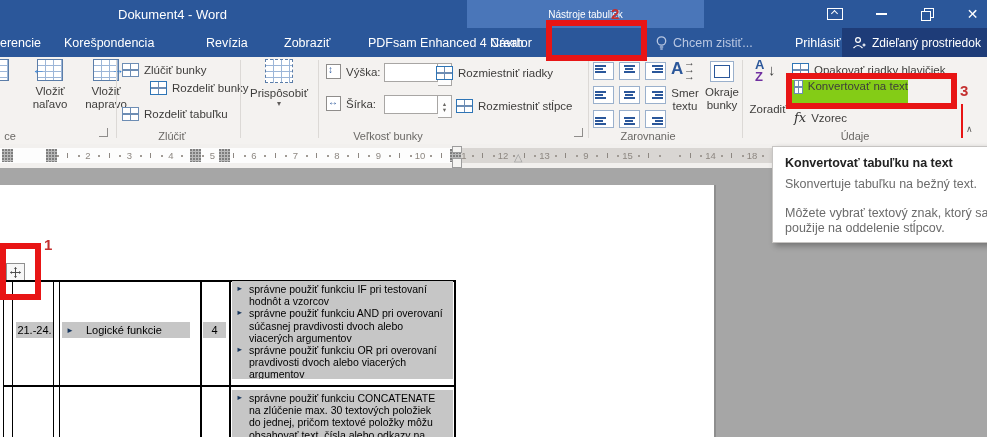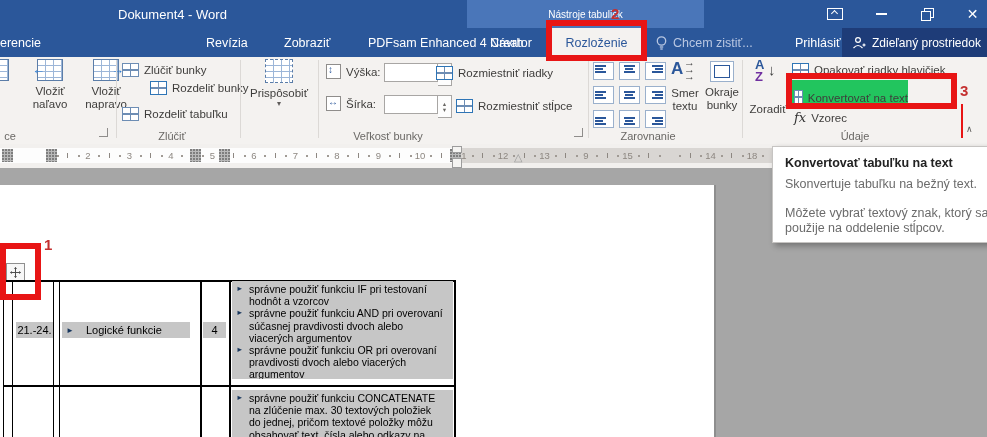--- a/index.html
+++ b/index.html
@@ -64,22 +64,22 @@
   .av-t{justify-content:flex-start;} .av-m{justify-content:center;} .av-b{justify-content:flex-end;}
   .ah-l{align-items:flex-start;} .ah-c{align-items:center;} .ah-r{align-items:flex-end;}
   .alignbtn{position:absolute;width:22px;height:20px;display:flex;align-items:center;justify-content:center;}
   .okric{width:22px;height:19px;border:1px solid #9ab0cc;background:#fff;position:relative;}
   .okric::after{content:"";position:absolute;left:3px;top:3px;right:3px;bottom:3px;border:1.5px solid #2b579a;}
   .azic{position:relative;width:26px;height:30px;}
   .azic .a{position:absolute;left:0;top:-2px;color:#2b579a;font-weight:bold;font-size:13px;}
   .azic .z{position:absolute;left:0;top:10px;color:#7030a0;font-weight:bold;font-size:13px;}
   .azic .d{position:absolute;left:13px;top:2px;color:#444;font-size:15px;}
   .fxic{font-family:"DejaVu Serif",serif;font-style:italic;font-size:13px;color:#333;}
-  .convbtn{position:absolute;left:790px;top:23px;width:118px;height:24px;background:#22c55e;
-           display:flex;align-items:flex-end;gap:5px;padding-left:4px;box-sizing:border-box;white-space:nowrap;}
+  .convbtn{position:absolute;left:790px;top:23px;width:118px;height:24px;background:#84cc16;
+           display:flex;align-items:flex-start;gap:5px;padding-left:4px;box-sizing:border-box;white-space:nowrap;}
   .chev{position:absolute;left:966px;top:67px;color:#5f5d5b;font-size:9px;}
   
   .rulerstrip{position:absolute;left:0;top:144px;width:987px;height:24px;background:#f2f0ee;}
   .rtrack{position:absolute;left:0;top:4px;width:987px;height:15px;background:#d9d6d3;}
   .ractive{position:absolute;left:0;top:0;width:456px;height:15px;background:#fdfdfd;}
   .rnum{position:absolute;top:1.5px;font-size:9.5px;color:#8d8781;transform:translateX(-50%);}
   .rdot{position:absolute;top:7px;width:2px;height:2px;background:#a09a94;}
   .rbar{position:absolute;top:5px;width:1px;height:5px;background:#8d8781;}
   .rmark{position:absolute;top:1px;width:11px;height:13px;background:#7e7e7e;
          background-image:repeating-linear-gradient(to right,transparent 0 2px,#b9b9b9 2px 3px),
@@ -128,25 +128,25 @@
           <i></i>
         </span>
     </div>
     <div class="wc wc-close">
       <span>✕</span>
     </div>
   </div>
 
   <div class="tabrow">
     <span class="tab" style="left:0px">erencie</span>
+    <span class="tab" style="left:64px">Korešpondencia</span>
     <span class="tab" style="left:206px">Revízia</span>
     <span class="tab" style="left:284px">Zobraziť</span>
     <span class="tab" style="left:368px">PDFsam Enhanced 4 Creator</span>
     <span class="tab" style="left:490px">Návrh</span>
-    <div class="tab-active">Rozloženie</div>
     <div class="tellme">
       <svg width="11" height="16" viewBox="0 0 11 16">
         <circle cx="5.5" cy="6" r="4.2" fill="none" stroke="#b9c7e2" stroke-width="1.3"></circle>
         <line x1="3.8" y1="12" x2="7.2" y2="12" stroke="#b9c7e2" stroke-width="1.3"></line>
         <line x1="4.3" y1="14" x2="6.7" y2="14" stroke="#b9c7e2" stroke-width="1.3"></line>
       </svg>
       <span>Chcem zistiť...</span>
     </div>
     <span class="signin">Prihlásiť</span>
     <div class="share">

